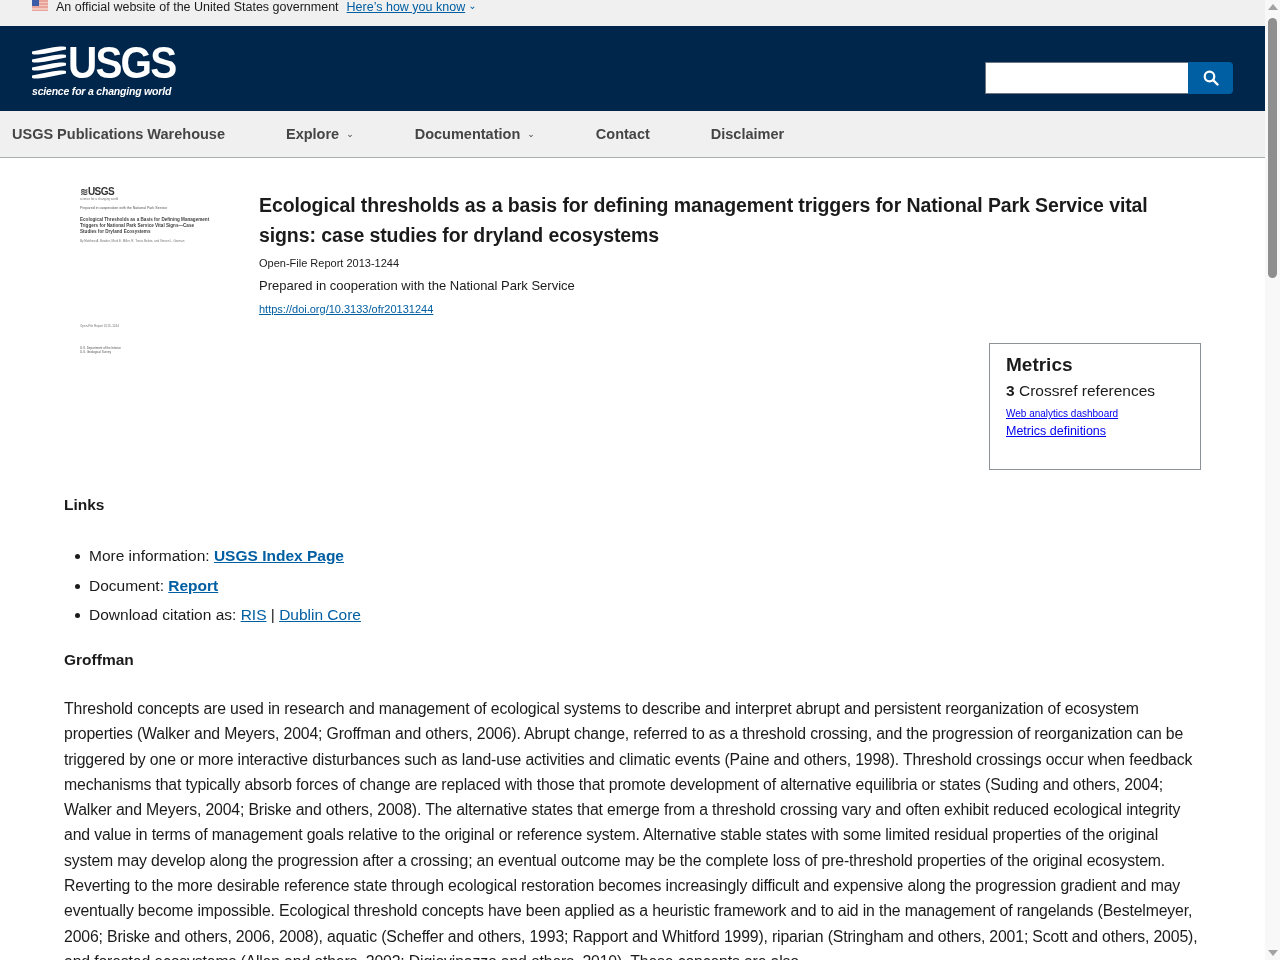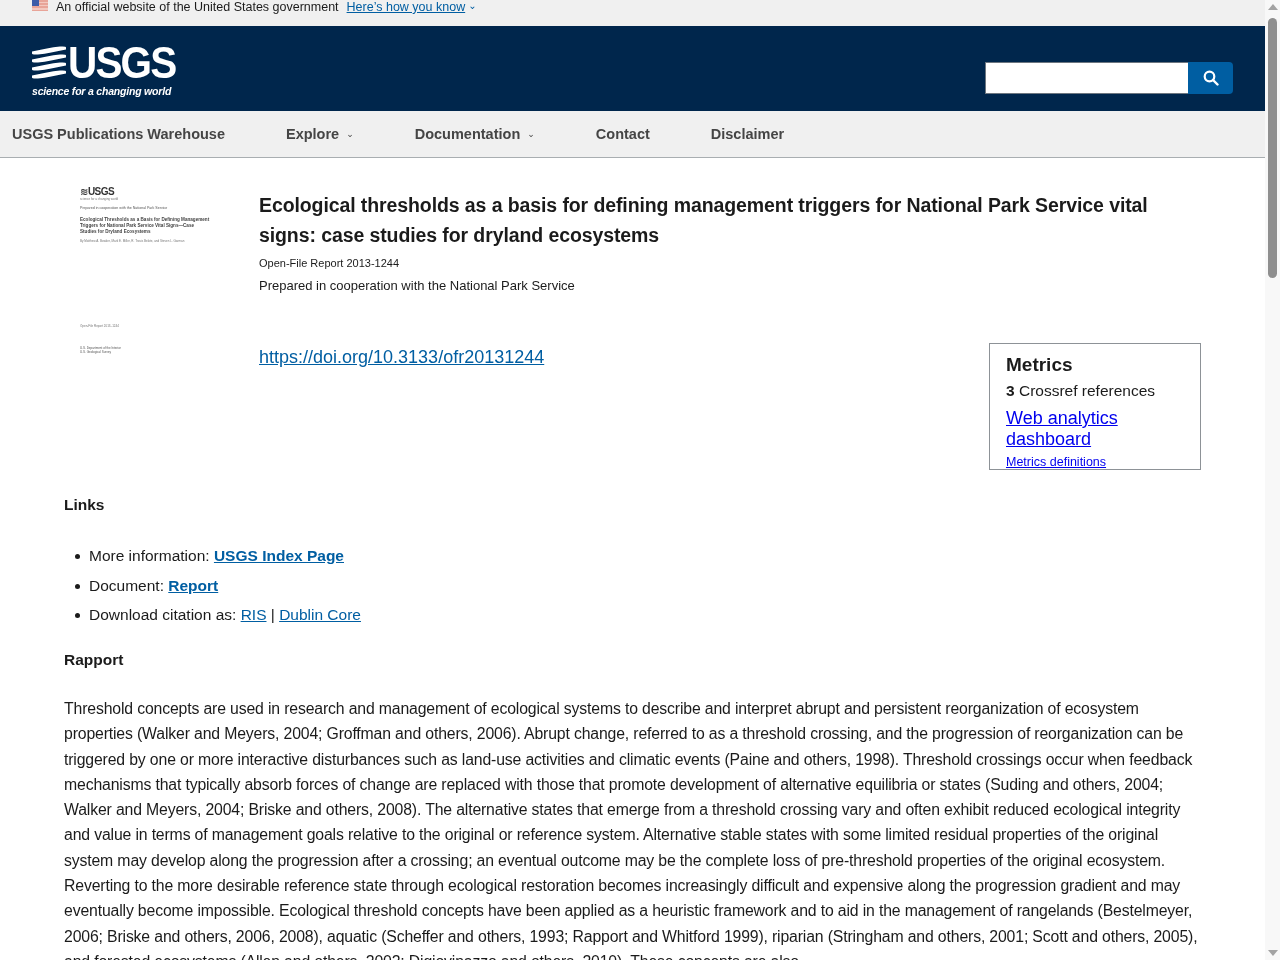--- a/index.html
+++ b/index.html
@@ -40,27 +40,27 @@
   .cover .c-auth { font-size: 3px; color: #777; margin-top: 4px; }
   .cover .c-ofr { font-size: 3px; color: #777; position: absolute; top: 138px; }
   .cover .c-doi { font-size: 3px; color: #555; position: absolute; top: 160px; line-height: 4px; }
 
   .pub-info { position: absolute; left: 195px; top: 36px; width: 945px; }
   .pub-title { font-size: 19.5px; font-weight: bold; line-height: 30px; color: #1b1b1b; letter-spacing: -0.1px; }
   .pub-series { font-size: 11px; margin-top: 2px; line-height: 22px; }
   .pub-coop { font-size: 13px; margin-top: 2px; line-height: 20px; color: #1b1b1b; }
   .pub-authors { font-size: 13px; line-height: 22px; display: flex; align-items: center; }
   .orcid { display: inline-flex; width: 14px; height: 14px; border-radius: 50%; background: #a6ce39; color: #fff; font-size: 7px; font-weight: bold; align-items: center; justify-content: center; margin-left: 8px; }
-  .pub-doi { font-size: 18px; color: #005ea2; text-decoration: underline; line-height: 26px; display: inline-block; cursor: pointer; margin-top: 48px; }
+  .pub-doi { font-size: 11px; color: #005ea2; text-decoration: underline; line-height: 26px; display: inline-block; cursor: pointer; }
 
   .metrics { position: absolute; left: 925px; top: 189px; width: 212px; height: 127px; border: 1.5px solid #8d9297; padding: 8px 16px; background: #fff; }
   .metrics h3 { font-size: 19px; font-weight: bold; line-height: 26px; }
   .metrics .crossref { font-size: 15.5px; margin-top: 4px; }
   .metrics .crossref b { font-weight: bold; }
-  .metrics .wa { display: block; font-size: 18px; color: #0000ee; text-decoration: underline; margin-top: 8px; cursor: pointer; }
+  .metrics .wa { display: block; font-size: 10px; color: #0000ee; text-decoration: underline; margin-top: 8px; cursor: pointer; }
   .metrics .md { display: block; font-size: 12.5px; color: #0000ee; text-decoration: underline; margin-top: 5px; cursor: pointer; }
 
   .links-h { position: absolute; left: 0; top: 342px; font-size: 15.5px; font-weight: bold; }
   .links-list { position: absolute; left: 25px; top: 387px; list-style: none; }
   .links-list li { font-size: 15.5px; line-height: 29.5px; position: relative; }
   .links-list li::before { content: ""; position: absolute; left: -14px; top: 13px; width: 5px; height: 5px; border-radius: 50%; background: #1b1b1b; }
   .lk-bold { color: #005ea2; font-weight: bold; text-decoration: underline; cursor: pointer; }
   .lk { color: #005ea2; text-decoration: underline; cursor: pointer; }
   .sep { color: #1b1b1b; }
 
@@ -165,21 +165,21 @@
       <span>More information: </span><a class="lk-bold">USGS Index Page</a>
     </li>
     <li>
       <span>Document: </span><a class="lk-bold">Report</a>
     </li>
     <li>
       <span>Download citation as: </span><a class="lk">RIS</a><span class="sep"> | </span><a class="lk">Dublin Core</a>
     </li>
   </ul>
 
-  <h2 class="abstract-h">Rapport</h2>
+  <h2 class="abstract-h">Groffman</h2>
   <p class="abstract">Threshold concepts are used in research and management of ecological systems to describe and interpret abrupt and persistent reorganization of ecosystem properties (Walker and Meyers, 2004; Groffman and others, 2006). Abrupt change, referred to as a threshold crossing, and the progression of reorganization can be triggered by one or more interactive disturbances such as land-use activities and climatic events (Paine and others, 1998). Threshold crossings occur when feedback mechanisms that typically absorb forces of change are replaced with those that promote development of alternative equilibria or states (Suding and others, 2004; Walker and Meyers, 2004; Briske and others, 2008). The alternative states that emerge from a threshold crossing vary and often exhibit reduced ecological integrity and value in terms of management goals relative to the original or reference system. Alternative stable states with some limited residual properties of the original system may develop along the progression after a crossing; an eventual outcome may be the complete loss of pre-threshold properties of the original ecosystem. Reverting to the more desirable reference state through ecological restoration becomes increasingly difficult and expensive along the progression gradient and may eventually become impossible. Ecological threshold concepts have been applied as a heuristic framework and to aid in the management of rangelands (Bestelmeyer, 2006; Briske and others, 2006, 2008), aquatic (Scheffer and others, 1993; Rapport and Whitford 1999), riparian (Stringham and others, 2001; Scott and others, 2005), and forested ecosystems (Allen and others, 2002; Digiovinazzo and others, 2010). These concepts are also</p>
 </div>
 
 <div class="scrollbar">
   <div class="sb-up"></div>
   <div class="sb-thumb"></div>
   <div class="sb-down"></div>
 </div>
 
 </body></html>

